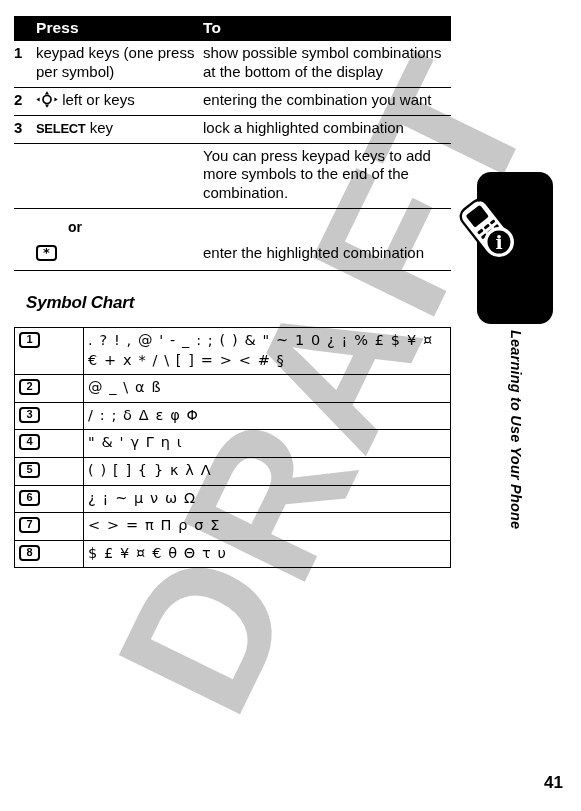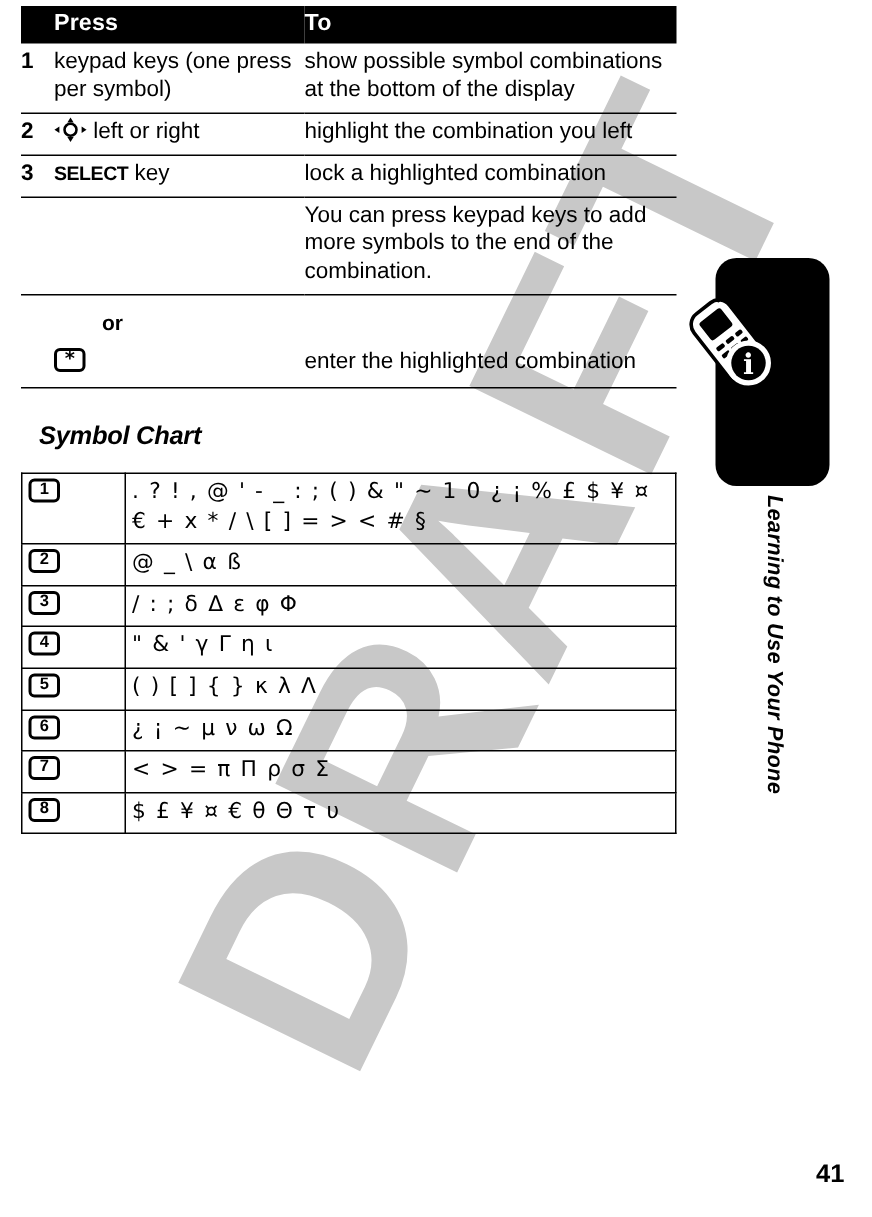--- a/index.html
+++ b/index.html
@@ -40,21 +40,21 @@
     transform: rotate(-64deg);
     transform-origin: 50% 50%;
     white-space: nowrap;
     line-height: 1;
   }
 
   
   #content {
     position: absolute;
     left: 14px;
-    top: 4px;
+    top: 16px;
     width: 437px;
     z-index: 2;
   }
 
   
   table.steps {
     border-collapse: collapse;
     width: 437px;
     table-layout: fixed;
   }
@@ -250,22 +250,22 @@
       </tr>
 
       <tr>
         <td class="c-num">2</td>
         <td class="c-press"><span class="navkey"><svg width="22" height="17" viewBox="0 0 22 17">
                 <circle cx="11" cy="8.5" r="4" fill="none" stroke="#000" stroke-width="1.7"></circle>
                 <polygon points="11,0.3 13.1,3.6 8.9,3.6" fill="#000"></polygon>
                 <polygon points="11,16.7 13.1,13.4 8.9,13.4" fill="#000"></polygon>
                 <polygon points="0.3,8.5 3.6,6.4 3.6,10.6" fill="#000"></polygon>
                 <polygon points="21.7,8.5 18.4,6.4 18.4,10.6" fill="#000"></polygon>
-              </svg></span> <span>left or right</span></td>
-        <td class="c-to">highlight the combination you left</td>
+              </svg></span> <span>left or keys</span></td>
+        <td class="c-to">entering the combination you want</td>
       </tr>
 
       <tr>
         <td class="c-num">3</td>
         <td class="c-press"><span class="bold-cond">SELECT</span> <span>key</span></td>
         <td class="c-to">lock a highlighted combination</td>
       </tr>
 
       <tr>
         <td class="c-num nb"></td>

